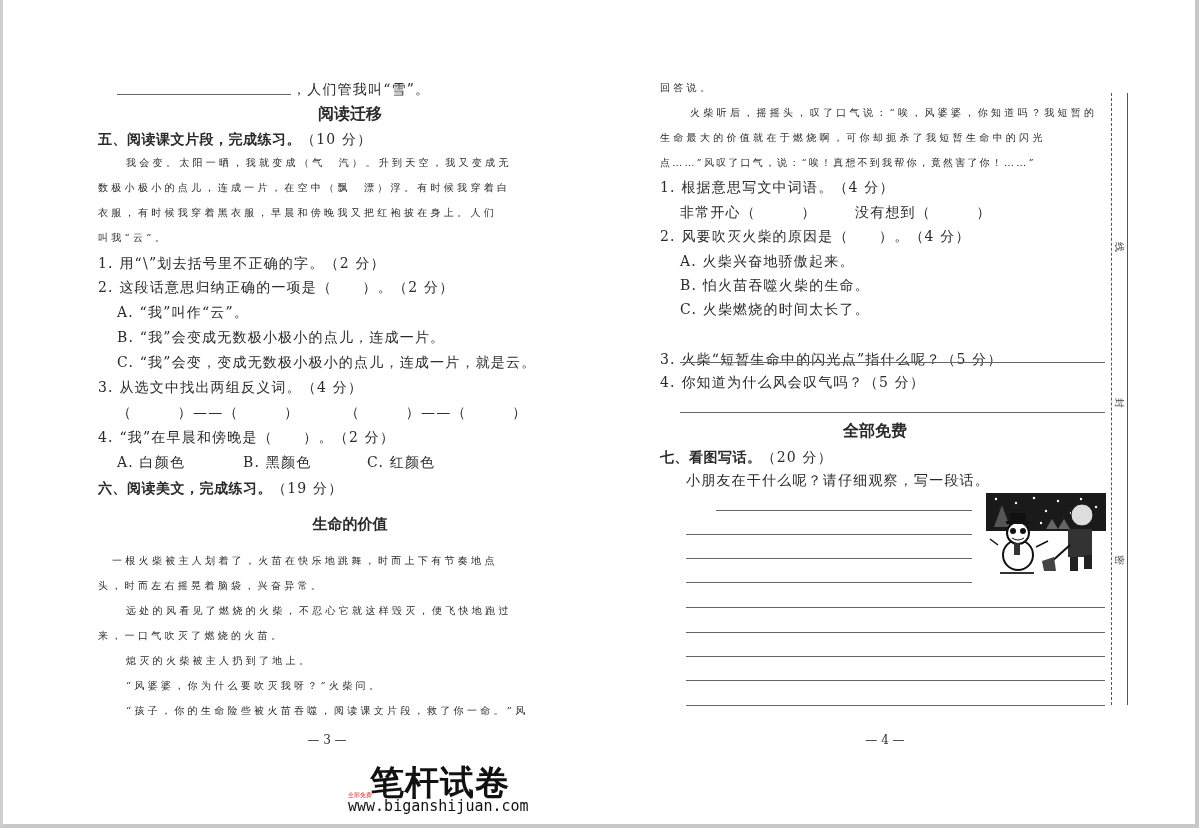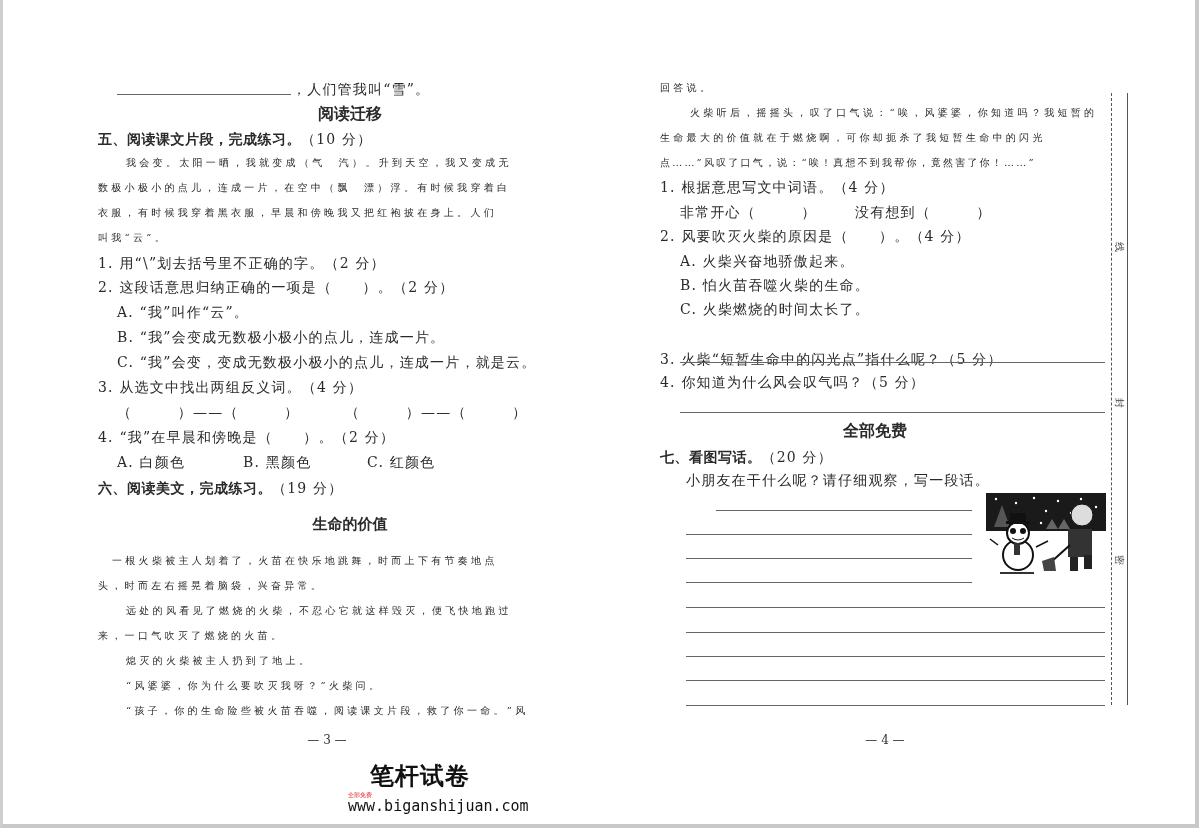--- a/index.html
+++ b/index.html
@@ -10,21 +10,21 @@
   .abs { position:absolute; white-space:nowrap; }
   .txt { font-size:14px; line-height:18px; letter-spacing:1.2px; }
   .body { font-size:10px; line-height:18px; letter-spacing:3.3px; }
   .bold { font-weight:bold; font-family:"DejaVu Sans","Liberation Sans",sans-serif; font-size:14px; letter-spacing:0.5px;margin-top:40px; }
   .center-title { font-weight:bold; font-family:"DejaVu Sans","Liberation Sans",sans-serif; font-size:16px; text-align:center; }
   .uline { position:absolute; height:0; border-top:1.5px solid #666; }
   .pageno { font-size:12px; color:#333; }
   .dotline { position:absolute; width:0; border-left:1px dashed #555; }
   .solidline { position:absolute; width:0; border-left:1.5px solid #555; }
   .sidelabel { position:absolute; font-size:10px; transform:rotate(90deg); color:#444; }
-  .logo-cn { font-family:"DejaVu Sans","Liberation Sans",sans-serif; font-size:24px; font-weight:bold; color:#111; letter-spacing:1px; }
+  .logo-cn { font-family:"DejaVu Sans","Liberation Sans",sans-serif; font-size:34px; font-weight:bold; color:#111; letter-spacing:1px; }
   .logo-url { font-family:"DejaVu Sans Mono","Liberation Mono",monospace; font-size:15px; color:#111; }
   .logo-tag { font-family:"DejaVu Sans","Liberation Sans",sans-serif; font-size:6px; color:#d22; }
 </style>
 </head>
 <body>
 
 <div class="frame"></div>
 
 <div>
   <div class="uline" style="left:117px;top:94px;width:174px;"></div>

